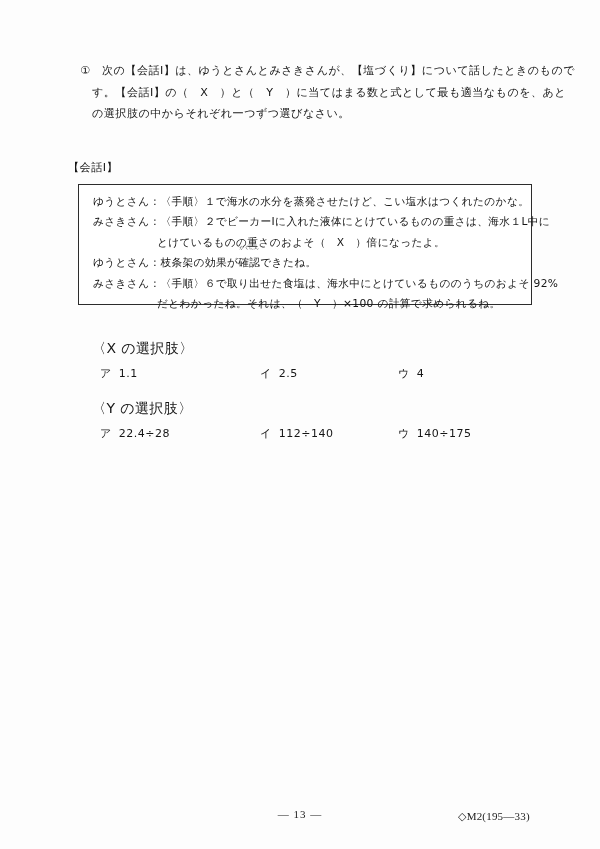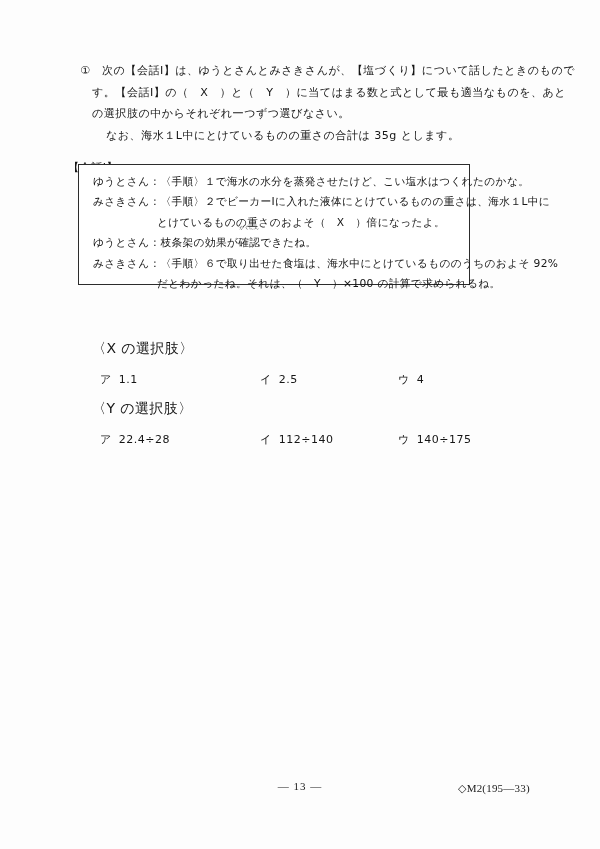--- a/index.html
+++ b/index.html
@@ -52,22 +52,22 @@
     top: 160px;
     font-size: 11.2px;
     letter-spacing: 0.4px;
     color: #151515;
   }
 
   
   .conv-box {
     position: absolute;
     left: 78px;
-    top: 164px;
-    width: 392px;
+    top: 184px;
+    width: 454px;
     height: 121px;
     border: 1.3px solid #2c2c2c;
     box-sizing: border-box;
     background: #ffffff;
   }
   .conv-inner {
     padding: 7px 0 0 14px;
   }
   .conv-line {
     font-size: 10.7px;
@@ -110,42 +110,42 @@
 
   .choices-title {
     font-size: 14px;
     letter-spacing: 0.4px;
     line-height: 20px;
     color: #151515;
   }
   .choices-row {
     position: relative;
     height: 22px;
-    margin-top: 14px;
+    margin-top: 8px;
   }
   .choice {
     position: absolute;
     font-size: 11px;
     letter-spacing: 0.5px;
     white-space: nowrap;
     color: #151515;
   }
   .choice .label-mark {
     display: inline-block;
     margin-right: 7px;
   }
   .choice.pos-a { left: 8px; }
   .choice.pos-b { left: 168px; }
   .choice.pos-c { left: 306px; }
 
   
   .footer {
     position: absolute;
     left: 0;
-    top: 780px;
+    top: 808px;
     width: 600px;
     height: 24px;
   }
   .page-number {
     position: absolute;
     left: 0;
     top: 0;
     width: 600px;
     text-align: center;
     font-family: "Liberation Serif", "DejaVu Serif", serif;
@@ -172,23 +172,20 @@
   <div class="problem">
     <div class="stmt-line indent-1">
       <span class="marker">①</span><span>次の【会話Ⅰ】は、ゆうとさんとみさきさんが、【塩づくり】について話したときのもので</span>
     </div>
     <div class="stmt-line indent-2">
       <span>す。【会話Ⅰ】の（　X　）と（　Y　）に当てはまる数と式として最も適当なものを、あと</span>
     </div>
     <div class="stmt-line indent-2">
       <span>の選択肢の中からそれぞれ一つずつ選びなさい。</span>
     </div>
-    <div class="stmt-line indent-3">
-      <span>なお、海水１L中にとけているものの重さの合計は 35g とします。</span>
-    </div>
   </div>
 
   <div class="conv-label">【会話Ⅰ】</div>
 
   <div class="conv-box">
     <div class="conv-inner">
 
       <div class="conv-line">
         <span class="speaker">ゆうとさん：</span><span>〈手順〉１で海水の水分を蒸発させたけど、こい塩水はつくれたのかな。</span>
       </div>

